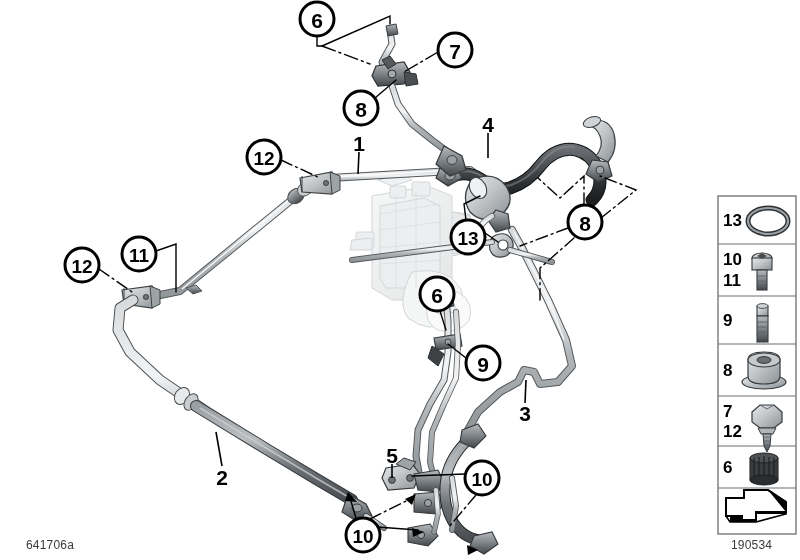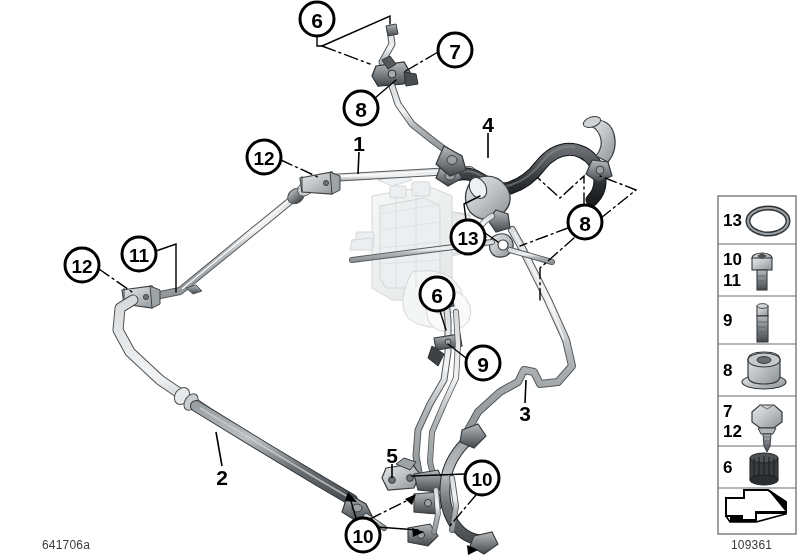--- a/index.html
+++ b/index.html
@@ -49,21 +49,21 @@
     font-size: 17px;
   }
   .refnum {
     position: absolute;
     font-family: "Liberation Sans", sans-serif;
     font-size: 12px;
     color: #3a3a3a;
     letter-spacing: 0.2px;
     white-space: nowrap;
   }
-  #ref-left { left: 42px; top: 538px; }
+  #ref-left { left: 26px; top: 538px; }
   #ref-right { left: 731px; top: 538px; }
 </style>
 </head>
 <body>
 
 <div id="stage">
 
   <svg class="layer" viewBox="0 0 800 560">
     <defs>
       <linearGradient id="pipeGrad" x1="0" y1="0" x2="0" y2="1">
@@ -475,15 +475,15 @@
           <text x="723" y="370" class="legend-num">8</text>
           <text x="723" y="411" class="legend-num">7</text>
           <text x="723" y="431" class="legend-num">12</text>
           <text x="723" y="467" class="legend-num">6</text>
         </g>
     </g>
 
   </svg>
 
   <div class="refnum" id="ref-left">641706a</div>
-  <div class="refnum" id="ref-right">109361</div>
+  <div class="refnum" id="ref-right">190534</div>
 
 </div>
 
 </body></html>

